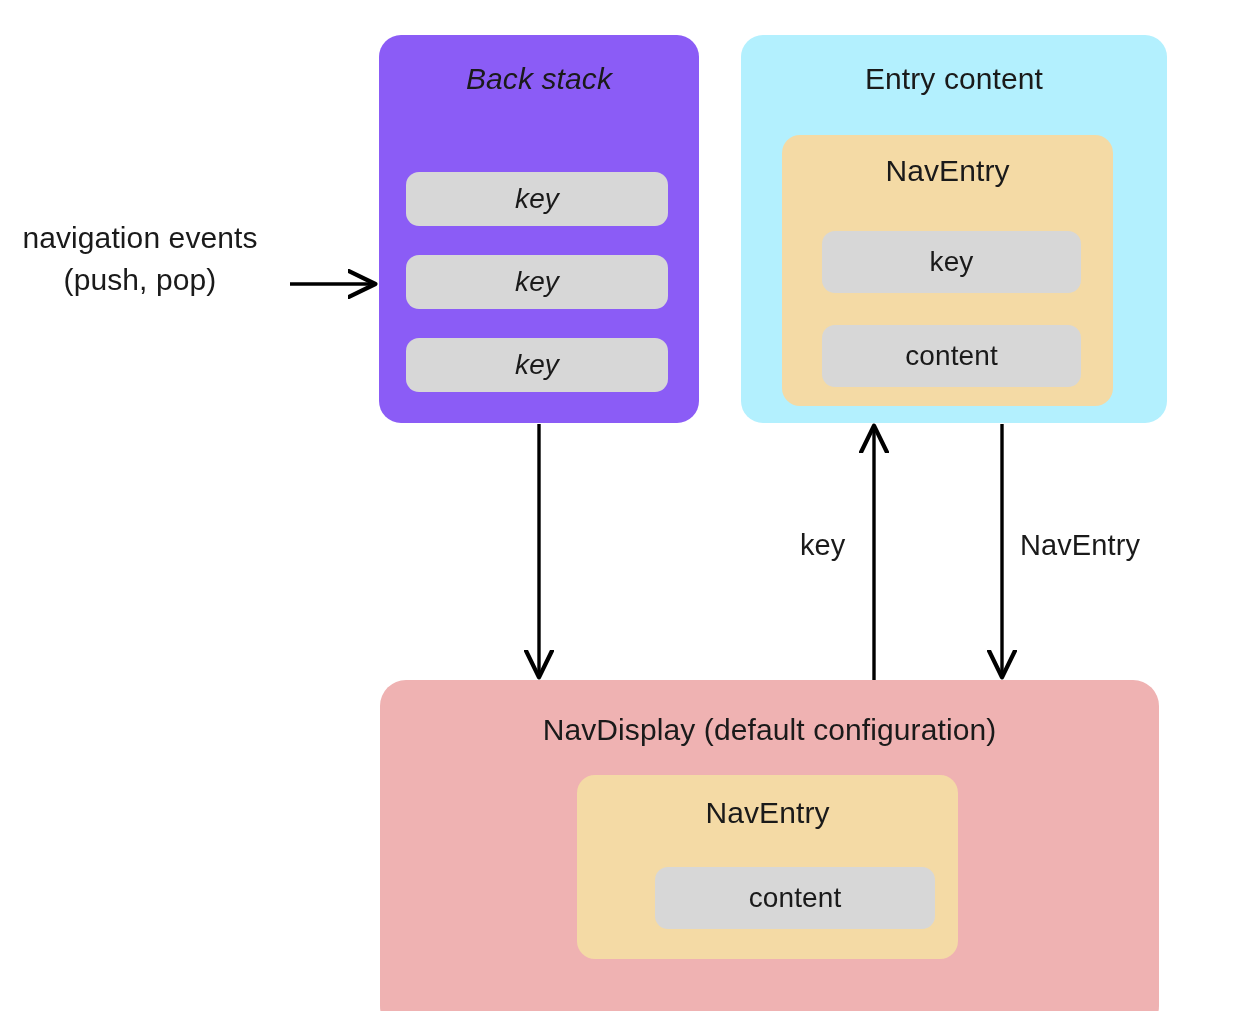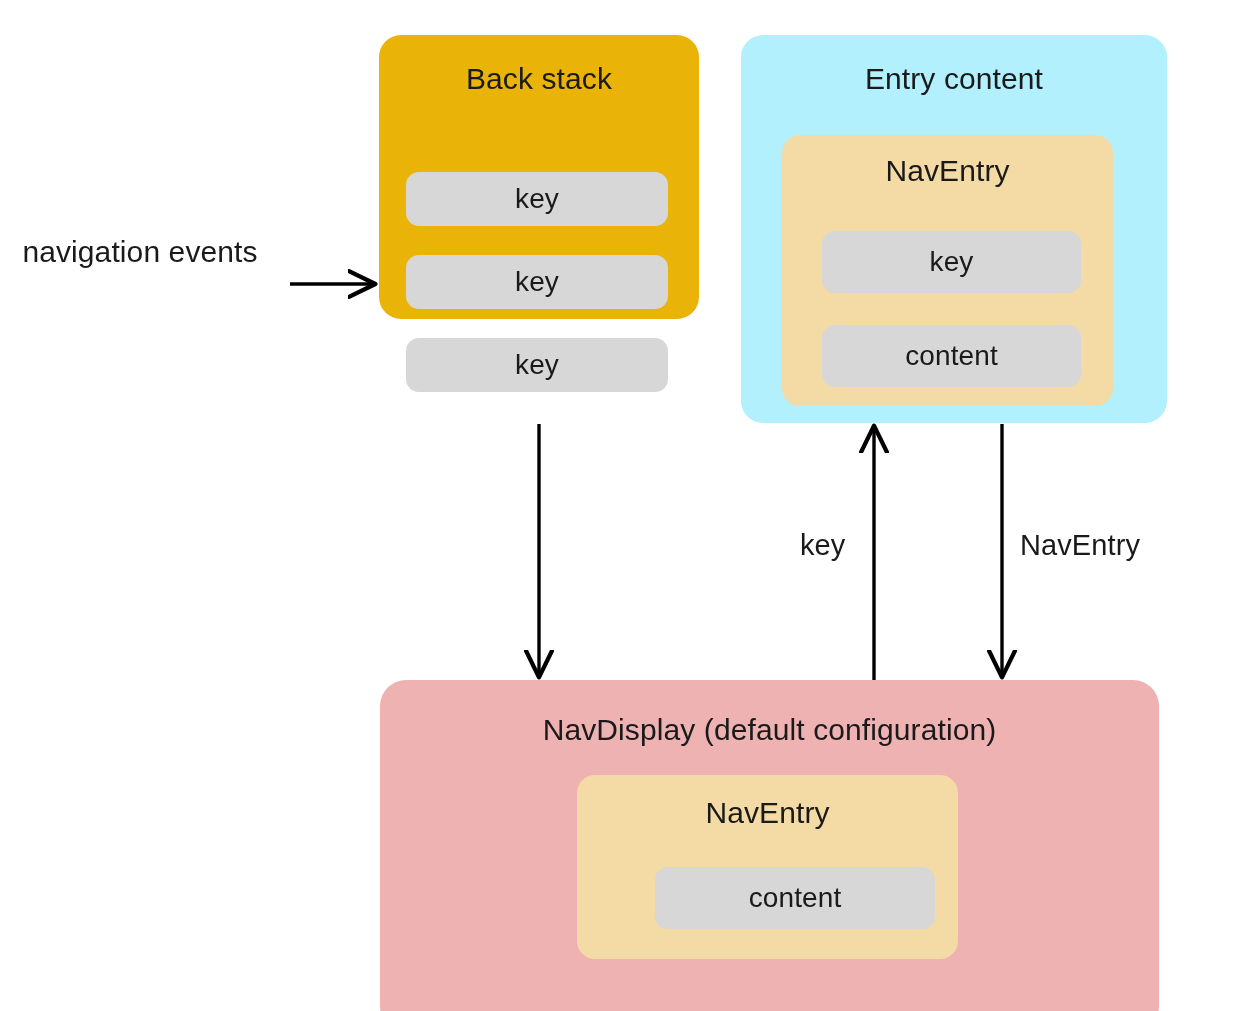--- a/index.html
+++ b/index.html
@@ -37,22 +37,23 @@
     line-height: 36px;
     letter-spacing: 0.1px;
     white-space: nowrap;
   }
 
   
   .backstack {
     left: 379px;
     top: 35px;
     width: 320px;
-    height: 284px;
-    background: #eab308;
+    height: 388px;
+    background: #8b5cf6;
+    font-style: italic;
   }
   .entryprovider {
     left: 741px;
     top: 35px;
     width: 426px;
     height: 388px;
     background: #b3f0fe;
   }
   .navdisplay {
     left: 380px;
@@ -122,21 +123,21 @@
     left: 78px;
     top: 92px;
     width: 280px;
     height: 62px;
   }
 
   
   .left-label {
     position: absolute;
     left: 4px;
-    top: 231px;
+    top: 217px;
     width: 272px;
     text-align: center;
     color: #1a1a1a;
     font-size: 30px;
     line-height: 42px;
     letter-spacing: 0.1px;
   }
   .left-label span { display: block; }
 
   
@@ -185,20 +186,21 @@
       <line x1="874" y1="681" x2="874" y2="427" stroke="#000000" stroke-width="3.4" marker-end="url(#arrowhead)"></line>
     </g>
 
     <g>
       <line x1="1002" y1="424" x2="1002" y2="676" stroke="#000000" stroke-width="3.4" marker-end="url(#arrowhead)"></line>
     </g>
   </svg>
 
   <div class="left-label">
     <span>navigation events</span>
+    <span>(push, pop)</span>
   </div>
 
   <div class="box backstack">
     <div class="box-title" style="top:26px">Back stack</div>
 
     <div class="chip chip-bs chip-bs-1">key</div>
     <div class="chip chip-bs chip-bs-2">key</div>
     <div class="chip chip-bs chip-bs-3">key</div>
   </div>
 

